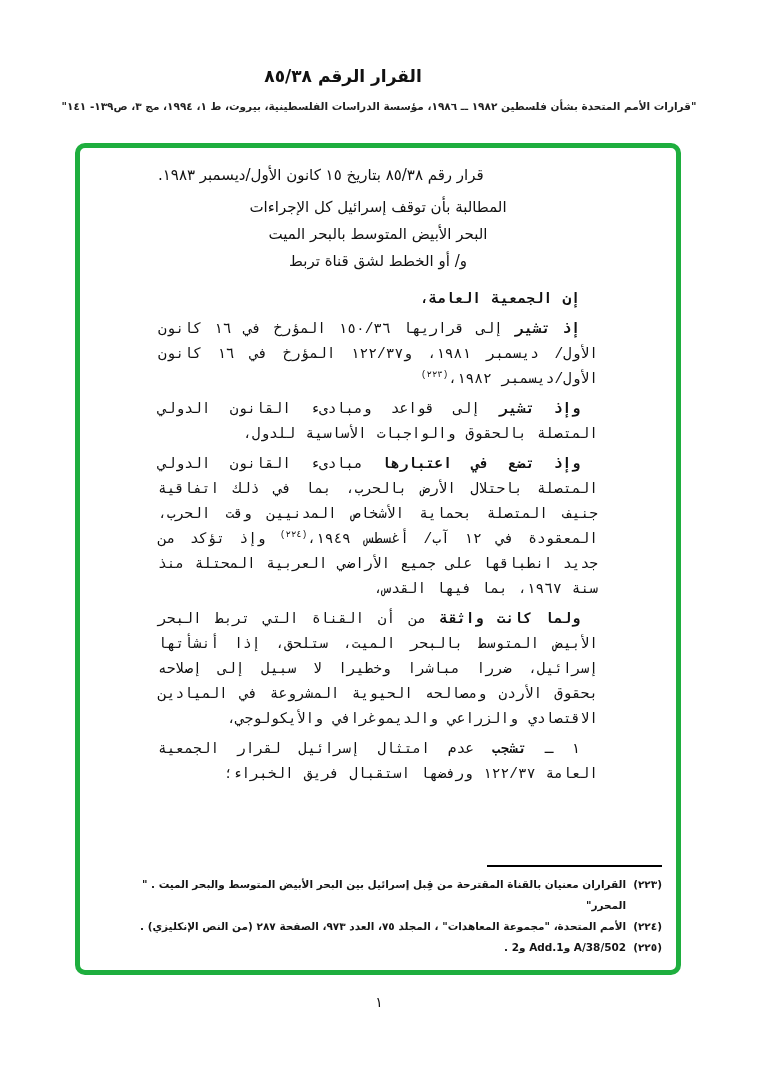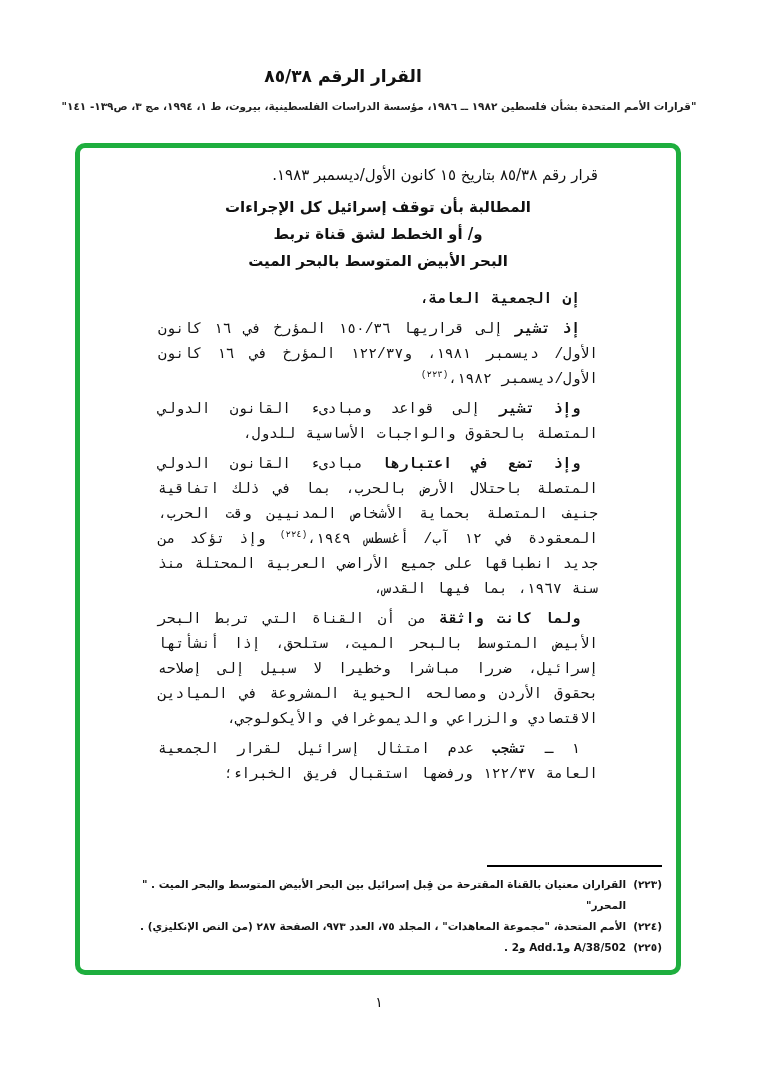--- a/index.html
+++ b/index.html
@@ -16,24 +16,24 @@
     direction:rtl;font-weight:bold;font-size:10.5px;color:#222;
   }
   .green-box{
     position:absolute;left:75px;top:143px;width:596px;height:822px;
     border:5px solid #1eae3e;border-radius:10px;background:#fff;
   }
   .box-content{
     position:absolute;top:18px;left:78px;right:78px;direction:rtl;
   }
   .heading-line{
-    text-align:right;font-size:15px;margin-bottom:10px;direction:rtl;
+    text-align:left;font-size:15px;margin-bottom:10px;direction:rtl;
   }
   .subject-line{
-    text-align:center;font-weight:bold;font-size:15px;line-height:27px;direction:rtl;
+    text-align:center;font-weight:normal;font-size:15px;line-height:27px;direction:rtl;
   }
   .paragraphs{margin-top:12px;}
   .body-paragraph{
     direction:rtl;text-align:justify;font-size:14.5px;line-height:25px;
     margin:0 0 5px 0;text-indent:18px;word-spacing:1.5px;font-family:Liberation Mono, monospace;
   }
   .body-paragraph b{font-weight:bold;}
   .fn-sup{font-size:9px;vertical-align:super;line-height:0;}
   .footnotes{
     position:absolute;bottom:12px;right:14px;left:28px;direction:rtl;
@@ -55,22 +55,22 @@
 </head>
 <body>
 
 <div class="doc-title">القرار الرقم ٨٥/٣٨</div>
 <div class="citation">"قرارات الأمم المتحدة بشأن فلسطين ١٩٨٢ ــ ١٩٨٦، مؤسسة الدراسات الفلسطينية، بيروت، ط ١، ١٩٩٤، مج ٣، ص١٣٩- ١٤١"</div>
 
 <div class="green-box" style="border-color: rgb(30, 174, 62);">
   <div class="box-content">
     <div class="heading-line">قرار رقم ٨٥/٣٨ بتاريخ ١٥ كانون الأول/ديسمبر ١٩٨٣.</div>
     <div class="subject-line">المطالبة بأن توقف إسرائيل كل الإجراءات</div>
+    <div class="subject-line">البحر الأبيض المتوسط بالبحر الميت</div>
     <div class="subject-line">و/ أو الخطط لشق قناة تربط</div>
-    <div class="subject-line">البحر الأبيض المتوسط بالبحر الميت</div>
     <div class="paragraphs">
         <div class="body-paragraph"><b>إن الجمعية العامة،</b></div>
         <div class="body-paragraph"><b>إذ تشير</b><span> إلى قراريها ١٥٠/٣٦ المؤرخ في ١٦ كانون الأول/ ديسمبر ١٩٨١، و١٢٢/٣٧ المؤرخ في ١٦ كانون الأول/ديسمبر ١٩٨٢،</span><span class="fn-sup">(٢٢٣)</span></div>
         <div class="body-paragraph"><b>وإذ تشير</b><span> إلى قواعد ومبادىء القانون الدولي المتصلة بالحقوق والواجبات الأساسية للدول،</span></div>
         <div class="body-paragraph"><b>وإذ تضع في اعتبارها</b><span> مبادىء القانون الدولي المتصلة باحتلال الأرض بالحرب، بما في ذلك اتفاقية جنيف المتصلة بحماية الأشخاص المدنيين وقت الحرب، المعقودة في ١٢ آب/ أغسطس ١٩٤٩،</span><span class="fn-sup">(٢٢٤)</span><span> وإذ تؤكد من جديد انطباقها على جميع الأراضي العربية المحتلة منذ سنة ١٩٦٧، بما فيها القدس،</span></div>
         <div class="body-paragraph"><b>ولما كانت واثقة</b><span> من أن القناة التي تربط البحر الأبيض المتوسط بالبحر الميت، ستلحق، إذا أنشأتها إسرائيل، ضررا مباشرا وخطيرا لا سبيل إلى إصلاحه بحقوق الأردن ومصالحه الحيوية المشروعة في الميادين الاقتصادي والزراعي والديموغرافي والأيكولوجي،</span></div>
         <div class="body-paragraph"><span>١ ـ </span><b>تشجب</b><span> عدم امتثال إسرائيل لقرار الجمعية العامة ١٢٢/٣٧ ورفضها استقبال فريق الخبراء؛</span></div>
       </div>
   </div>
   <div class="footnotes">

